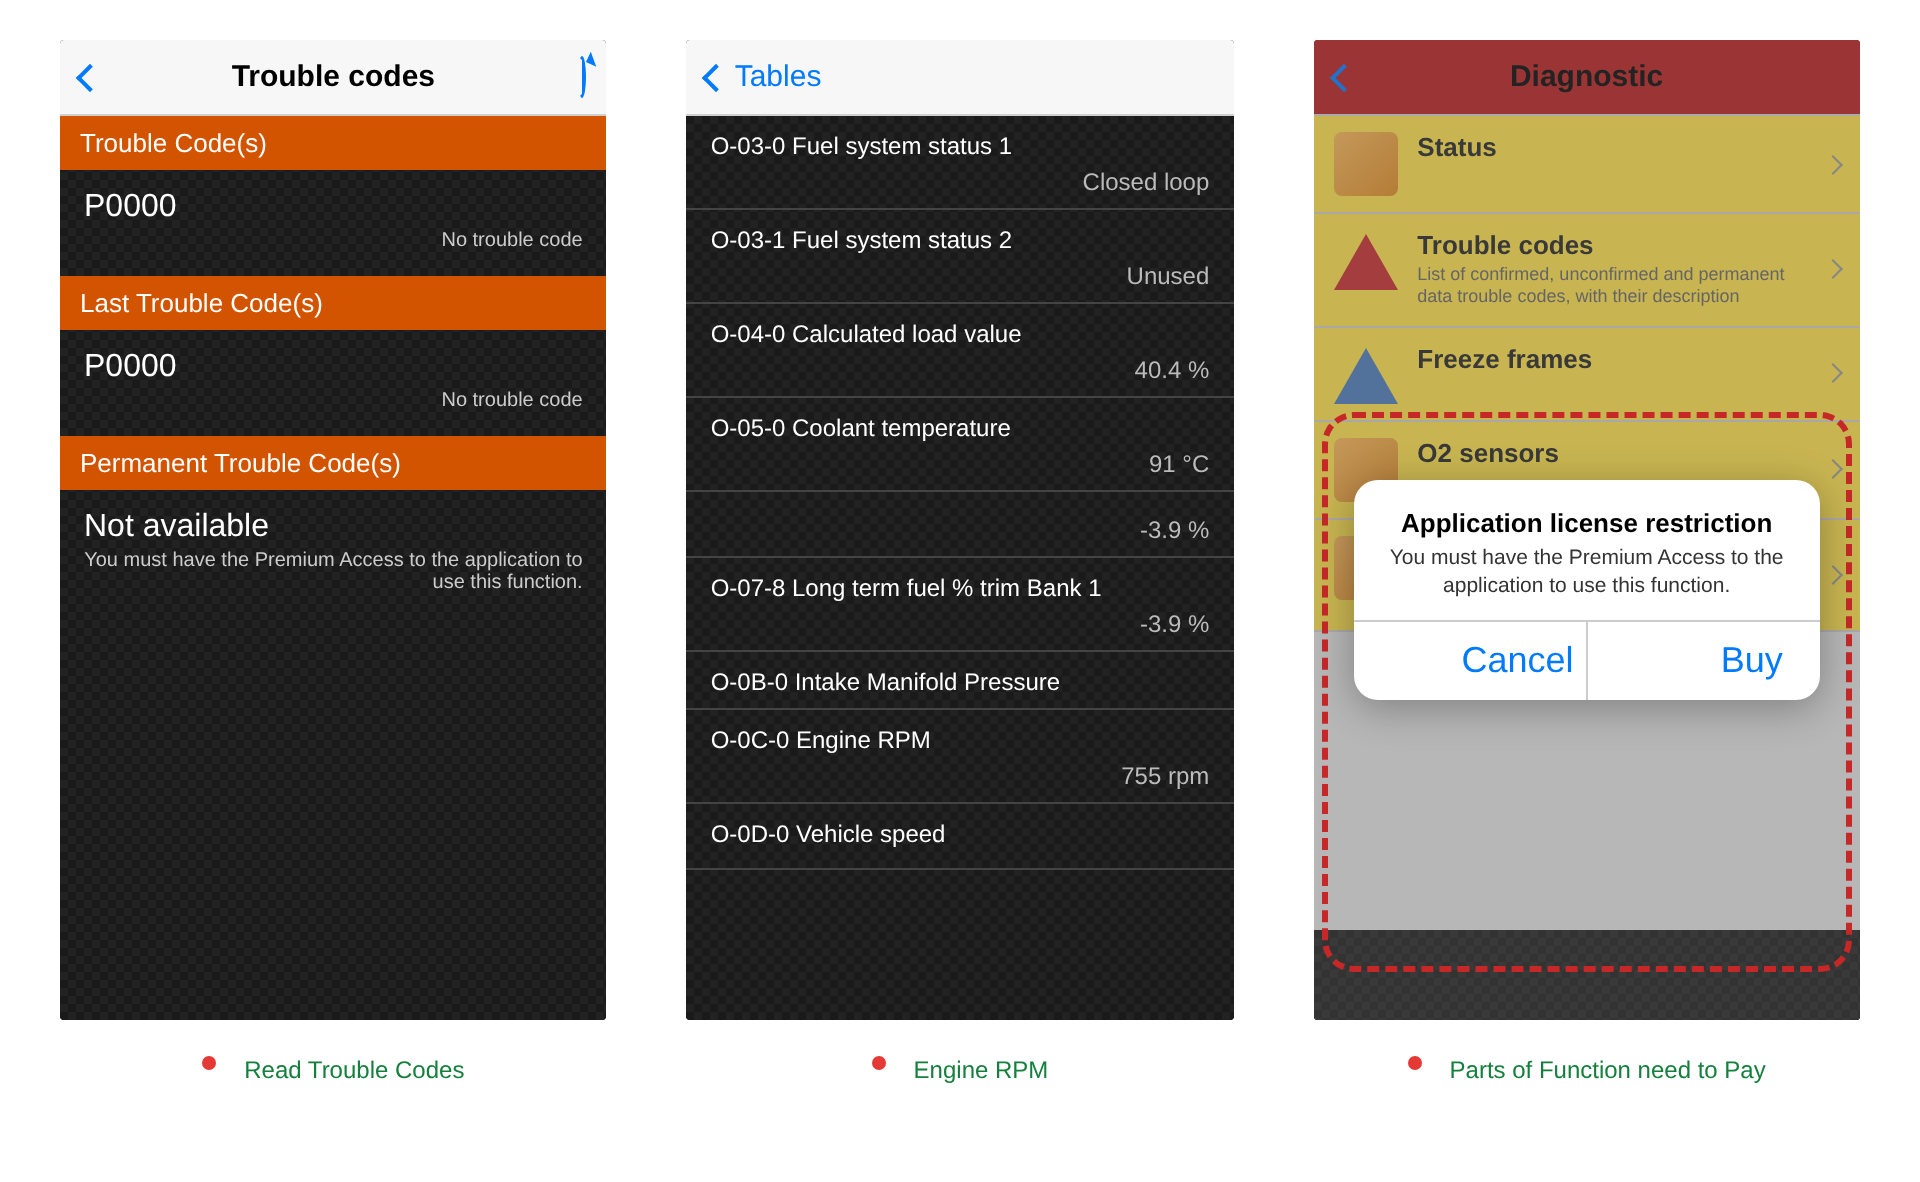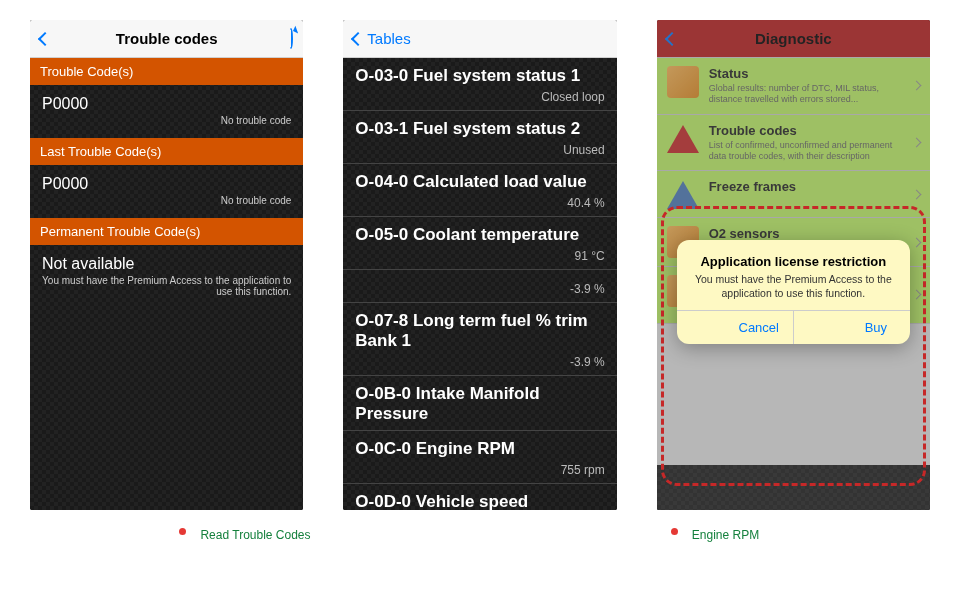--- a/index.html
+++ b/index.html
@@ -81,32 +81,32 @@
     padding: 6px 10px;
   }
   .code-block {
     padding: 10px 12px 12px 12px;
     color: #fff;
   }
   .code-block .code { font-size: 16px; }
   .code-block .sub { font-size: 10px; color: #ccc; margin-top: 2px; text-align: right; }
   
   .row { border-bottom: 1px solid #444; padding: 8px 12px 6px 12px; color: #fff; }
-  .row .label { font-size: 17px; font-weight: 700; }
+  .row .label { font-size: 12px; font-weight: 400; }
   .row .value { font-size: 12px; color: #bbb; text-align: right; margin-top: 4px; }
   
   .gray-overlay { position: absolute; inset: 0; background: rgba(100,100,100,0.35); z-index: 5; }
   .diag-navbar { background: #b91c1c; }
   .diag-list { background: #e3e3e3; flex: 1; overflow: hidden; }
   .diag-item {
     display: flex;
     align-items: flex-start;
     padding: 8px 10px;
     border-bottom: 1px solid #ccc;
-    background: #bef264;
+    background: #fde047;
     position: relative;
   }
   .diag-icon {
     width: 32px; height: 32px;
     border-radius: 4px;
     margin-right: 10px;
     flex-shrink: 0;
   }
   .icon-orange { background: linear-gradient(135deg,#f7b556,#e08a1e); }
   .icon-red {
@@ -141,30 +141,30 @@
     border: 3px dashed #c62828;
     border-radius: 16px;
     top: 186px; left: 4px; right: 4px; height: 280px;
     z-index: 10;
     pointer-events: none;
   }
   .alert {
     position: absolute;
     z-index: 20;
     top: 220px; left: 20px; right: 20px;
-    background: #fef9c3;
+    background: #ffffff;
     border-radius: 12px;
     overflow: hidden;
     box-shadow: 0 4px 20px rgba(0,0,0,0.3);
   }
   .alert-head { padding: 14px 14px 10px 14px; text-align: center; }
   .alert-title { font-size: 13px; font-weight: 700; color: #000; margin-bottom: 4px; }
   .alert-msg { font-size: 10.5px; color: #333; line-height: 1.3; }
   .alert-buttons { display: flex; border-top: 1px solid #ccc; }
-  .alert-btn { flex: 1; text-align: center; padding: 9px 0; font-size: 13px; color: #007aff; margin-left: 48px; }
+  .alert-btn { flex: 1; text-align: center; padding: 9px 0; font-size: 18px; color: #007aff; margin-left: 48px; }
   .alert-btn:first-child { border-right: 1px solid #ccc; }
   .captions {
     display: flex;
     justify-content: space-around;
     gap: 40px;
     padding: 18px 30px 0 30px;
   }
   .caption { flex: 1; display: flex; align-items: flex-start; justify-content: center; gap: 14px; font-size: 12px; color: #15803d; }
   .bullet { width: 7px; height: 7px; background: #e53935; border-radius: 50%; }
   .carbon-footer {
@@ -263,21 +263,20 @@
         <span class="chevron-left"></span>
       </div>
       <div class="nav-title">Diagnostic</div>
       <div></div>
     </div>
     <div class="diag-list" id="diagList">
         <div class="diag-item">
           <div class="diag-icon icon-orange"></div>
           <div class="diag-text">
             <div class="diag-title">Status</div>
-            <div class="diag-sub">Global results: number of DTC, MIL status, distance travelled with errors stored...</div>
           </div>
           <div class="diag-chevron"></div>
         </div>
         <div class="diag-item">
           <div style="width:32px;margin-right:10px;display:flex;justify-content:center;">
             <div class="icon-red"></div>
           </div>
           <div class="diag-text">
             <div class="diag-title">Trouble codes</div>
             <div class="diag-sub">List of confirmed, unconfirmed and permanent data trouble codes, with their description</div>
@@ -328,13 +327,17 @@
 
 <div class="captions">
   <div class="caption">
     <span class="bullet"></span>
     <span>Read Trouble Codes</span>
   </div>
   <div class="caption">
     <span class="bullet"></span>
     <span>Engine RPM</span>
   </div>
+  <div class="caption">
+    <span class="bullet"></span>
+    <span>Parts of Function need to Pay</span>
+  </div>
 </div>
 
 </body></html>

